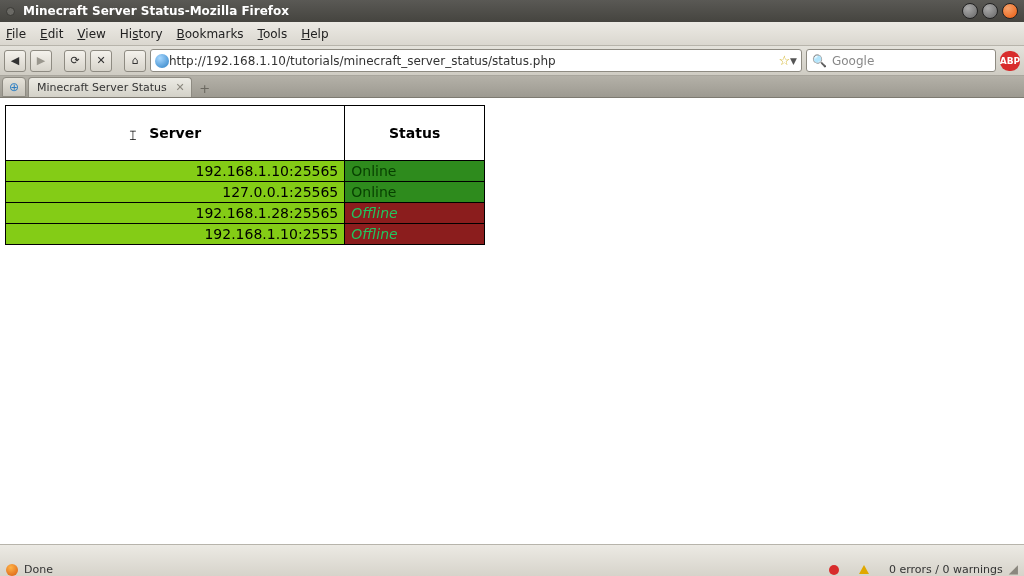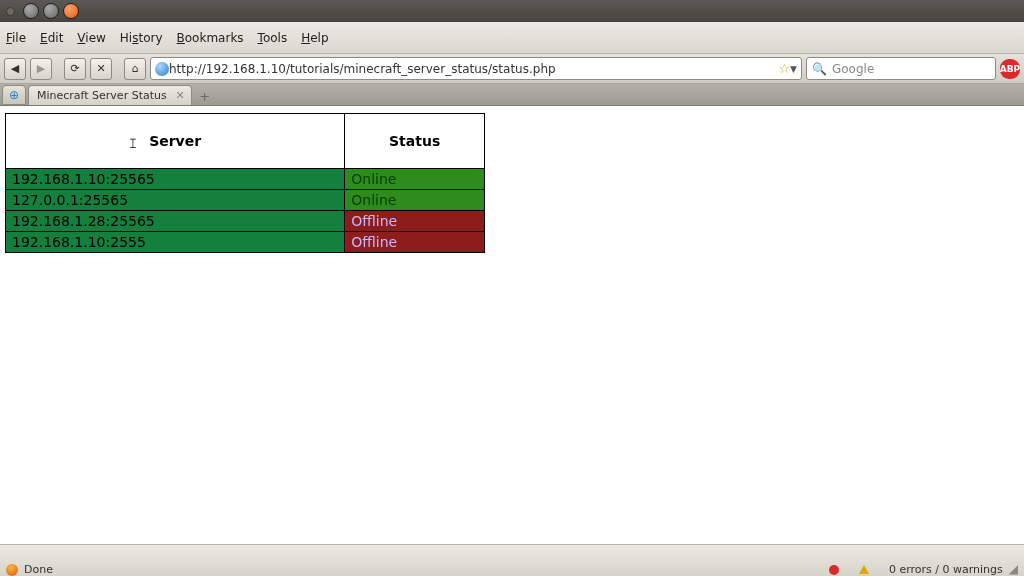--- a/index.html
+++ b/index.html
@@ -10,21 +10,21 @@
   .titlebar { background: linear-gradient(to bottom,#5a5955,#45443f); color:#fff; height:22px; display:flex; align-items:center; padding:0 6px; font-size:12px; }
   .titlebar .dot { width:9px; height:9px; border-radius:50%; background:#6b6a65; margin-right:8px; border:1px solid #3a3935; }
   .titlebar .title { flex:1; font-weight:bold; }
   .winbtns { display:flex; gap:4px; }
   .winbtn { width:16px; height:16px; border-radius:50%; border:1px solid #222; }
   .winbtn.min { background:radial-gradient(circle at 35% 30%,#aaa,#666); }
   .winbtn.max { background:radial-gradient(circle at 35% 30%,#aaa,#666); }
   .winbtn.close { background:radial-gradient(circle at 35% 30%,#f6a26b,#e85b10); }
 
   
-  .menubar { background:linear-gradient(to bottom,#eceae4,#dad7cf); height:32px; display:flex; align-items:center; padding:0 6px; border-bottom:1px solid #b7b4ab; font-size:12px; color:#222; }
+  .menubar { background:linear-gradient(to bottom,#eceae4,#dad7cf); height:24px; display:flex; align-items:center; padding:0 6px; border-bottom:1px solid #b7b4ab; font-size:12px; color:#222; }
   .menubar span { margin-right:14px; cursor:default; }
   .menubar span u { text-decoration:underline; }
 
   
   .navbar { background:linear-gradient(to bottom,#e4e2db,#cfccc3); height:30px; display:flex; align-items:center; padding:0 4px; gap:4px; border-bottom:1px solid #a9a69d; }
   .tbtn { height:22px; min-width:22px; background:linear-gradient(to bottom,#f4f2ec,#d7d4cb); border:1px solid #8e8b82; border-radius:3px; display:flex; align-items:center; justify-content:center; color:#333; font-size:11px; }
   .tbtn.dis { color:#9a978e; }
   .urlbox { flex:1; height:23px; background:#fff; border:1px solid #8e8b82; border-radius:3px; display:flex; align-items:center; padding:0 4px; font-size:12px; color:#333; }
   .urlbox .globe { width:14px; height:14px; border-radius:50%; background:radial-gradient(circle at 35% 30%,#a8d8ff,#2b7fc4); flex-shrink:0; }
   .urlbox .url { flex:1; white-space:nowrap; overflow:hidden; }
@@ -39,39 +39,40 @@
   .hometab { width:24px; height:20px; background:linear-gradient(to bottom,#e6e3da,#c7c4bb); border:1px solid #8e8b82; border-top-left-radius:4px; border-top-right-radius:4px; display:flex; align-items:center; justify-content:center; color:#2b7fc4; font-size:12px; margin-right:2px; }
   .tab { height:20px; background:linear-gradient(to bottom,#ecebe4,#d3d1c8); border:1px solid #8e8b82; border-bottom:none; border-top-left-radius:4px; border-top-right-radius:4px; padding:0 24px 0 8px; display:flex; align-items:center; font-size:11px; color:#333; position:relative; min-width:160px;text-align:center; }
   .tab .x { position:absolute; right:6px; color:#8a877e; font-size:11px; }
   .newtab { width:22px; height:18px; display:flex; align-items:center; justify-content:center; color:#6b6860; font-size:13px; margin-left:2px; }
 
   
   .content { flex:1; background:#fff; padding:7px 5px; overflow:auto; position:relative; }
   table.status { border-collapse:collapse; width:480px; font-size:14px; }
   table.status th { border:1px solid #000; background:#fff; padding:19px 6px; font-weight:bold; text-align:center; }
   table.status td { border:1px solid #000; padding:2px 6px; }
-  td.sv  { background:#15803d; }
+  td.sv  { background:#84cc16;text-align:right; }
   td.on  { background:#2e8b1d; color:#073f00; }
-  td.off { background:#8b1d1d; color:#c4b5fd; }
+  td.off { background:#8b1d1d; color:#22c55e;font-style:italic; }
   .caret { position:absolute; left:128px; top:30px; font-size:14px; font-family:serif; color:#000; pointer-events:none; }
 
   
   .statusbar { height:32px; background:linear-gradient(to bottom,#eceae4,#d6d3ca); border-top:1px solid #b7b4ab; display:flex; align-items:flex-end; padding:0 6px; font-size:11px; color:#333; }
   .statusbar .fireicon { width:12px; height:12px; border-radius:50%; background:radial-gradient(circle at 40% 30%,#ffb347,#d85a10); margin-right:6px; }
   .statusbar .spacer { flex:1; }
   .statusbar .ew { display:flex; align-items:center; gap:20px;padding-left:24px; }
   .statusbar .eic { width:10px;height:10px;border-radius:50%; background:#d82c2c; }
   .statusbar .wic { width:0;height:0;border-left:5px solid transparent;border-right:5px solid transparent;border-bottom:9px solid #e0a800; }
   .statusbar .grip { margin-left:6px; color:#8a877e; font-size:12px; }
 </style>
 </head>
 <body>
 
 <div class="titlebar">
   <div class="dot"></div>
+  <div class="title">Minecraft Server Status-Mozilla Firefox</div>
   <div class="winbtns">
     <div class="winbtn min"></div>
     <div class="winbtn max"></div>
     <div class="winbtn close"></div>
   </div>
 </div>
 
 <div class="menubar">
   <span><u>F</u>ile</span>
   <span><u>E</u>dit</span>

